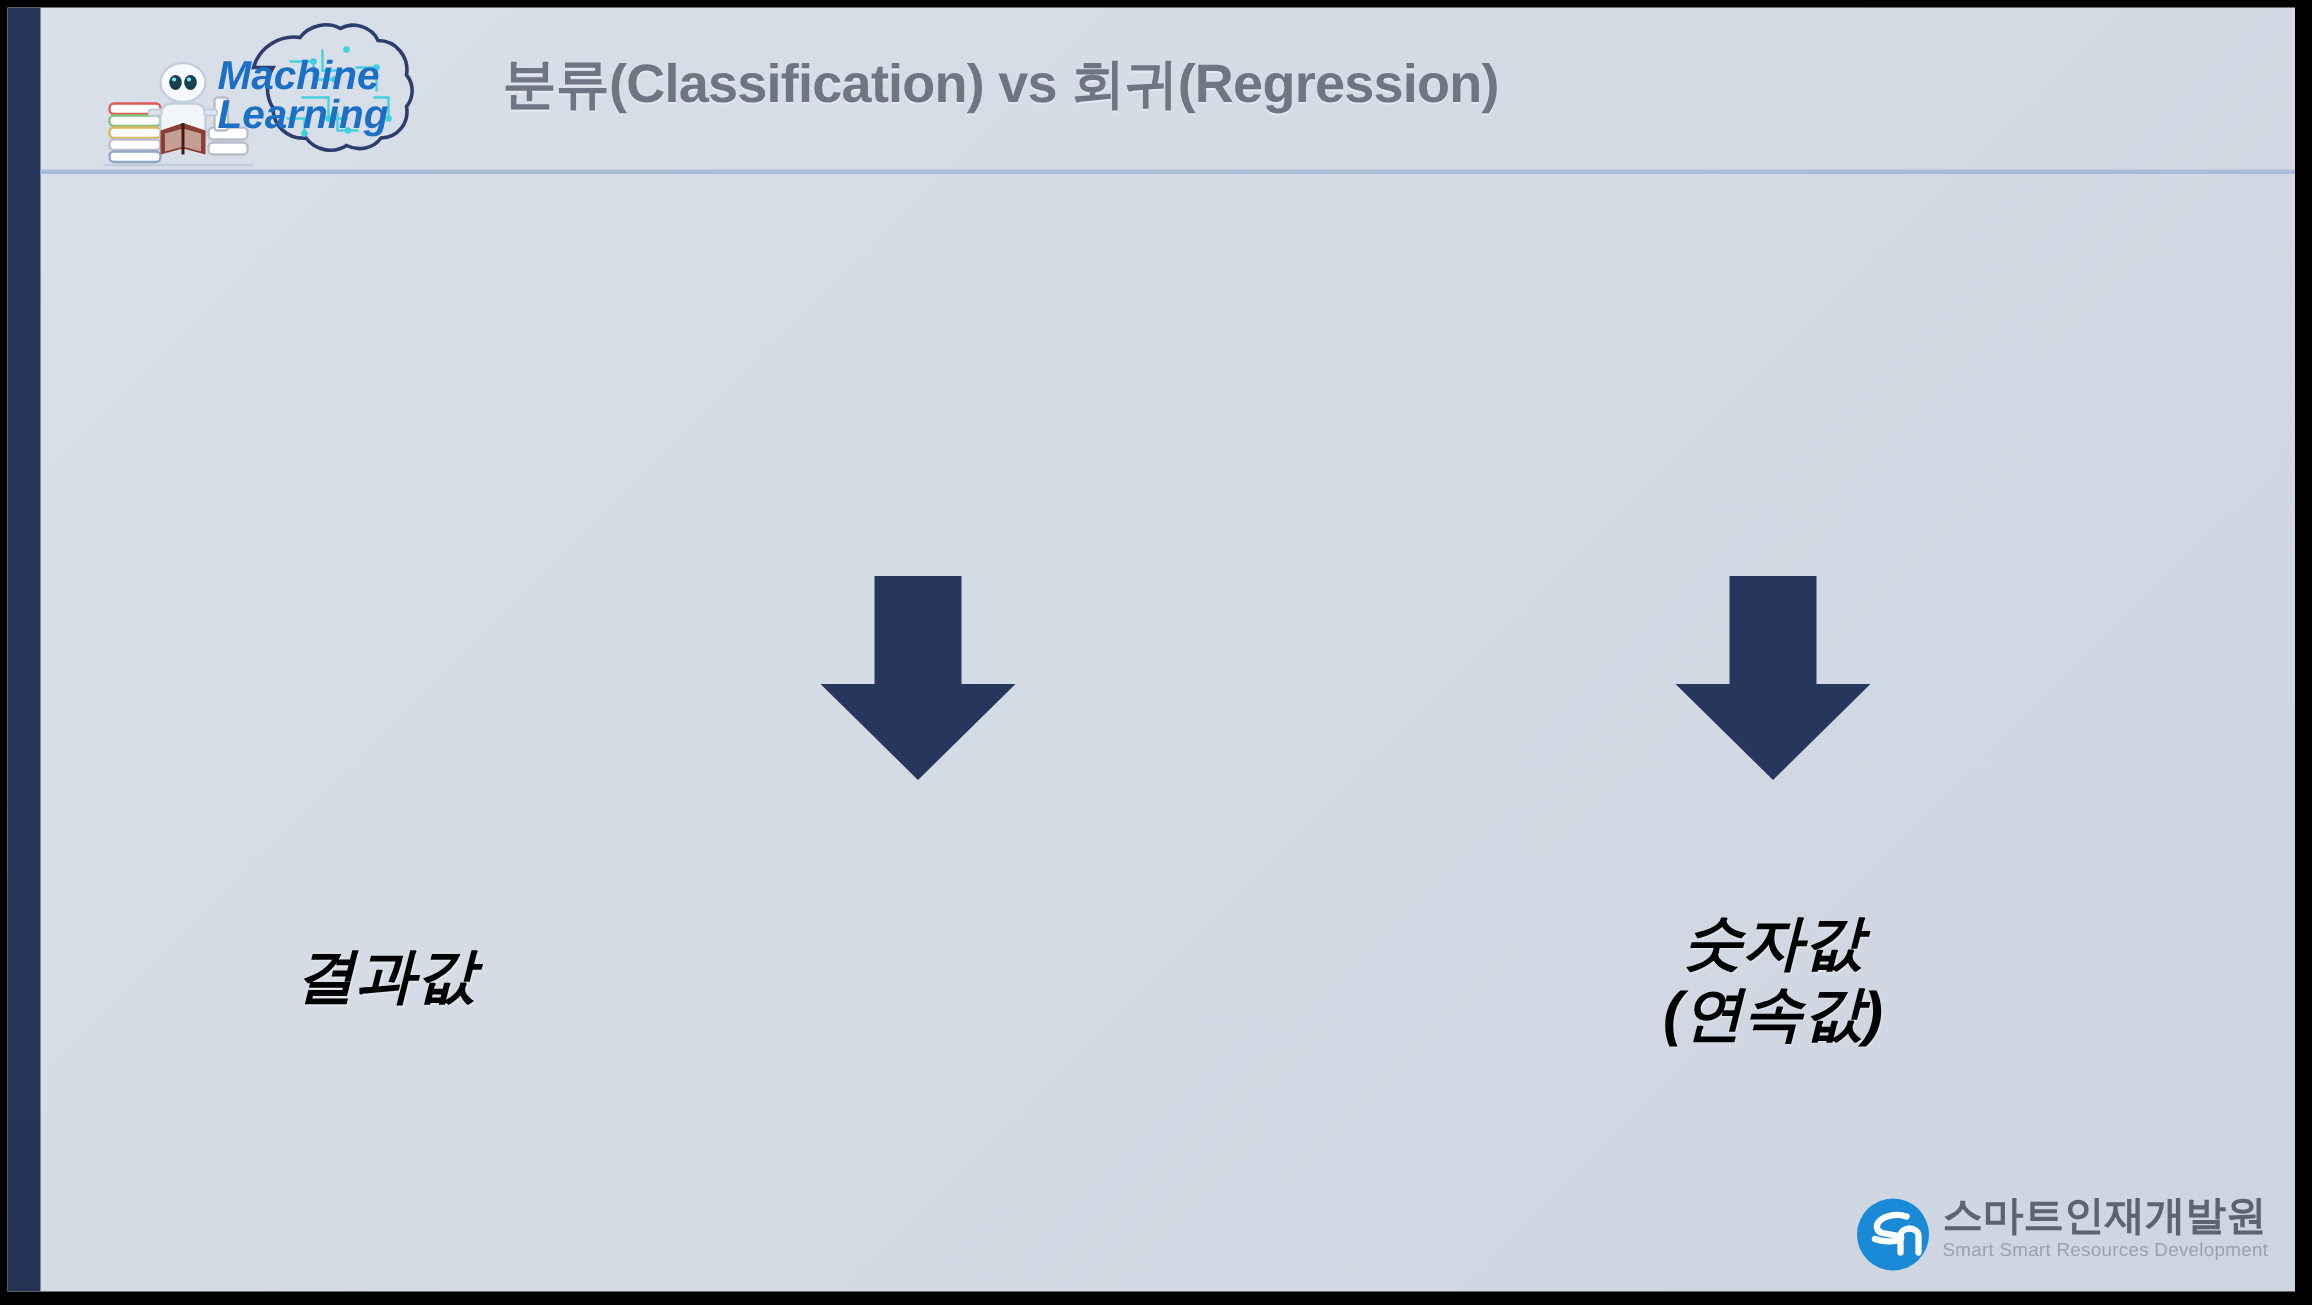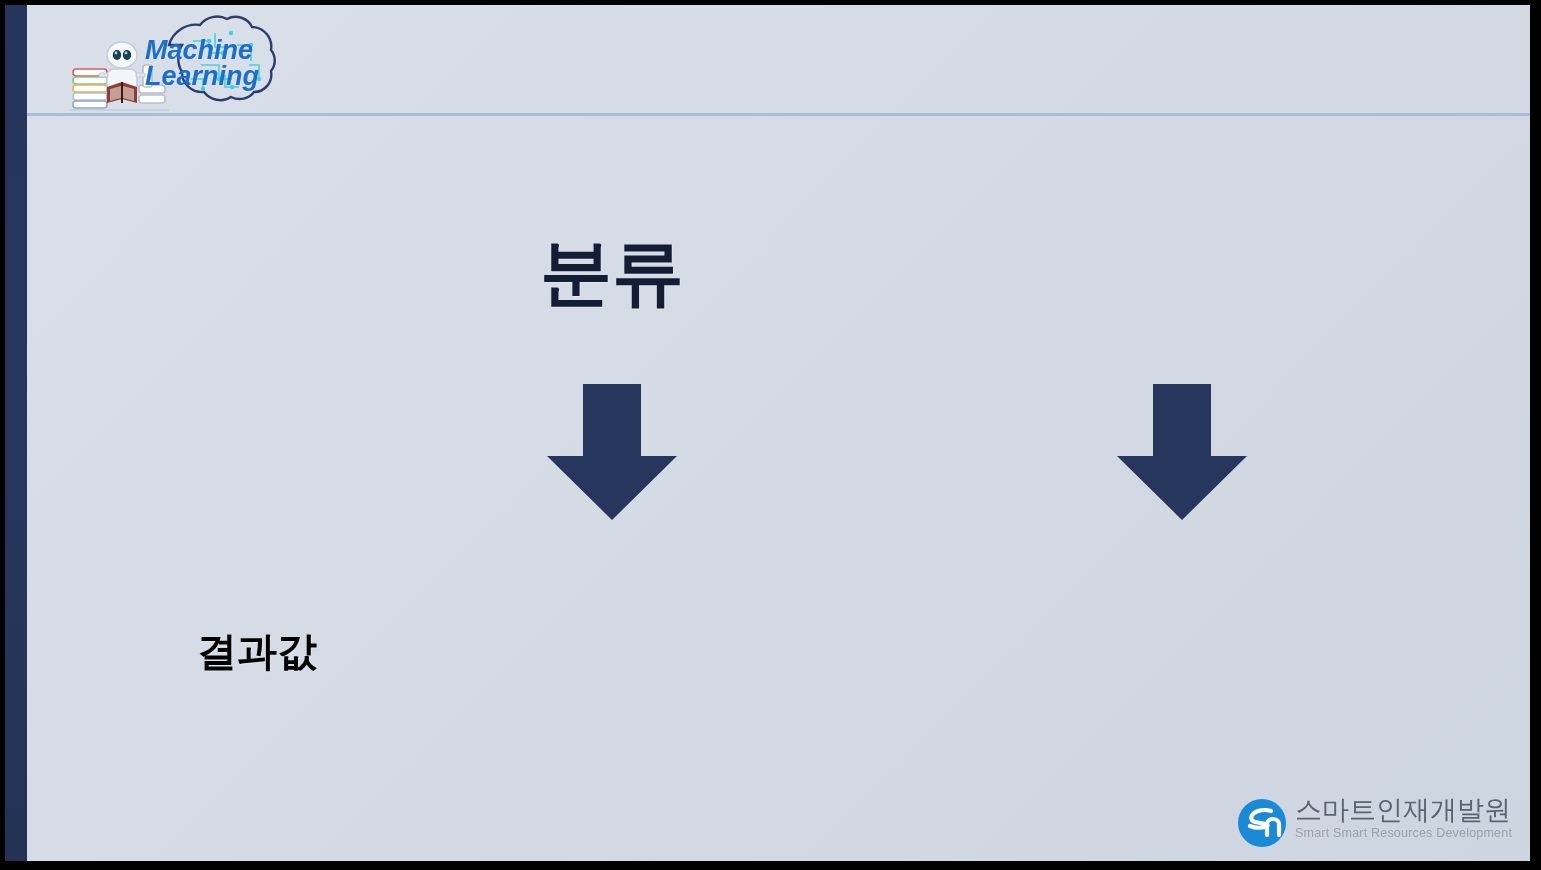--- a/index.html
+++ b/index.html
@@ -119,20 +119,21 @@
   .row-label {
     position: absolute;
     top: 490px;
     font-size: 40px;
     font-weight: 800;
     color: #000000;
     text-align: center;
     line-height: 1.18;
     white-space: pre-line;
     text-shadow: 1px 1px 0 rgba(255,255,255,0.25);
+    font-style: italic;
   }
   .row-label.c0 { left: 60px;  width: 340px; top: 512px; }
   .row-label.c1 { left: 400px; width: 370px; }
   .row-label.c2 { left: 970px; width: 370px; }
 
   
   .shrd-logo {
     position: absolute;
     left: 1210px;
     top: 680px;
@@ -144,21 +145,21 @@
     left: 0; top: 2px;
     width: 50px; height: 50px;
   }
   .shrd-text {
     position: absolute;
     left: 58px;
     top: 0px;
   }
   .shrd-ko {
     font-size: 27px;
-    font-weight: 400;
+    font-weight: 700;
     color: #5b6470;
     line-height: 1.05;
     white-space: nowrap;
   }
   .shrd-en {
     font-size: 12.5px;
     font-weight: 400;
     color: #9aa2ad;
     letter-spacing: 0.2px;
     white-space: nowrap;
@@ -230,44 +231,46 @@
             <path d="M69 78l-11-3v12l11 3z" fill="#f5ece4" opacity="0.55"></path>
           </g>
 
           <line x1="4" y1="99" x2="104" y2="99" stroke="#c3cedd" stroke-width="1.6"></line>
 
           <text x="80" y="48" font-family="Liberation Sans, sans-serif" font-size="27" font-weight="700" font-style="italic" fill="#1b6fc4">Machine</text>
           <text x="80" y="74" font-family="Liberation Sans, sans-serif" font-size="27" font-weight="700" font-style="italic" fill="#1b6fc4">Learning</text>
         </svg>
       </div>
 
+      <div class="page-title">분류(Classification) vs 회귀(Regression)</div>
     </div>
 
     <div class="header-rule"></div>
 
     <div class="stage">
 
       <div class="row-label c0">결과값</div>
 
-      <div class="col-head c1">분류</div>
 
       <div class="arrow-wrap c1">
         <svg width="130" height="136" viewBox="0 0 130 136" xmlns="http://www.w3.org/2000/svg">
           <polygon points="36,0 94,0 94,72 130,72 65,136 0,72 36,72" fill="#27365c"></polygon>
         </svg>
       </div>
 
 
 
       <div class="arrow-wrap c2">
         <svg width="130" height="136" viewBox="0 0 130 136" xmlns="http://www.w3.org/2000/svg">
           <polygon points="36,0 94,0 94,72 130,72 65,136 0,72 36,72" fill="#27365c"></polygon>
         </svg>
       </div>
 
+      <div class="row-label c2">숫자값
+(연속값)</div>
 
       <div class="shrd-logo">
         <div class="shrd-mark">
           <svg width="50" height="50" viewBox="0 0 50 50" xmlns="http://www.w3.org/2000/svg">
             <circle cx="25" cy="25" r="24" fill="#1b8ad6"></circle>
             <path d="M34 13c-6-2-14-1-18 3-3 3-2 7 2 8l11 2c2 .4 2 2 0 2.6-4 1.3-11 1.4-16-.6" fill="none" stroke="#ffffff" stroke-width="4.2" stroke-linecap="round"></path>
             <path d="M30 37V26c0-3 3-5 6-5s6 2 6 5v11" fill="none" stroke="#ffffff" stroke-width="4.2" stroke-linecap="round"></path>
           </svg>
         </div>
         <div class="shrd-text">

